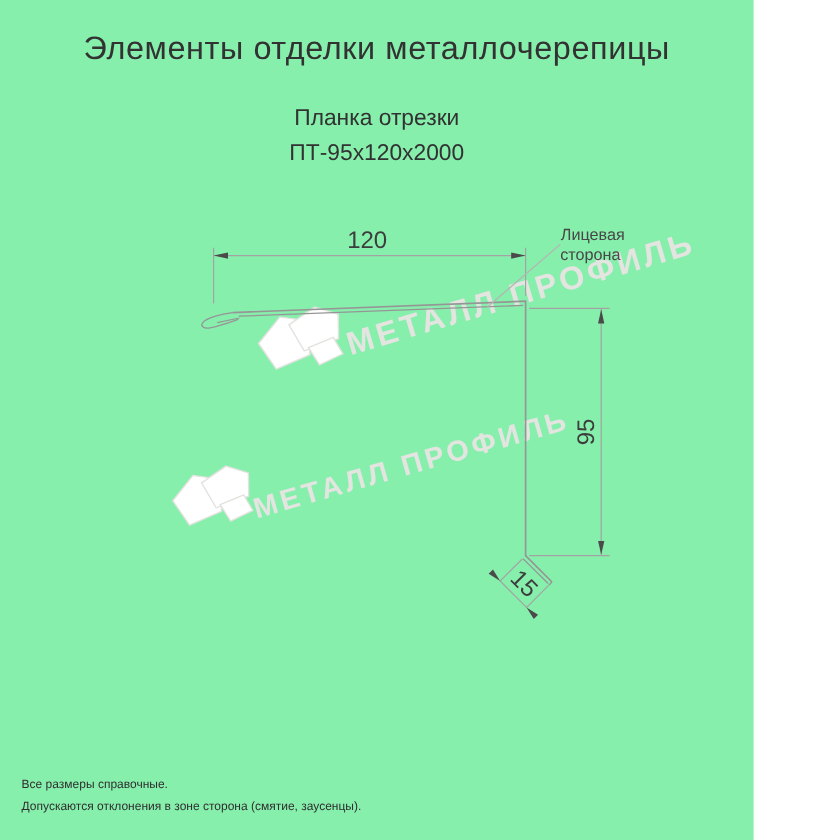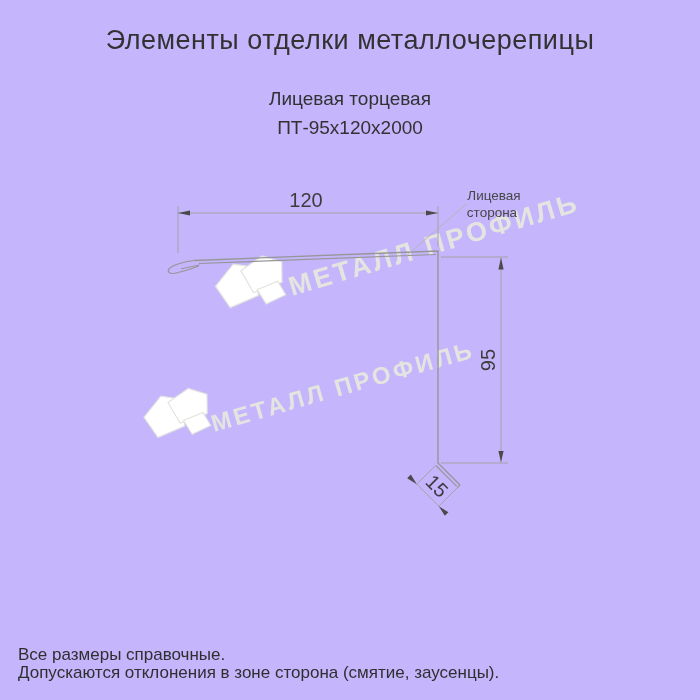--- a/index.html
+++ b/index.html
@@ -1,47 +1,47 @@
 <!DOCTYPE html>
 <html><head>
 <meta charset="utf-8">
 <style>
   html,body{margin:0;padding:0;background:#ffffff;}
   #page{
-    position:relative;width:700px;height:700px;background:#c4b5fd;overflow:hidden;
+    position:relative;width:628px;height:700px;background:#86efac;overflow:hidden;
     font-family:"Liberation Sans", sans-serif;
   }
   .title{
     position:absolute;left:0;right:0;top:25px;text-align:center;
     font-size:27px;color:#323232;letter-spacing:0.5px;
   }
   .subtitle{
     position:absolute;left:0;right:0;text-align:center;
     font-size:19px;color:#323232;
   }
   .subtitle.name{top:88px;}
   .subtitle.code{top:117px;}
   .footnotes{
     position:absolute;left:18px;top:646px;
-    font-size:17px;color:#2f2f2f;line-height:17.5px;
+    font-size:10px;color:#2f2f2f;line-height:17.5px;
   }
   svg{position:absolute;left:0;top:0;}
   .wm-text{
     font-weight:700;letter-spacing:3px;fill:#e4e4e0;
   }
   .dim-text{fill:#3d3d3d;font-size:20px;}
   .label-text{fill:#474747;font-size:13.5px;}
 </style>
 </head>
 <body>
 
 <div id="page">
 
   <div class="title">Элементы отделки металлочерепицы</div>
-  <div class="subtitle name">Лицевая торцевая</div>
+  <div class="subtitle name">Планка отрезки</div>
   <div class="subtitle code">ПТ-95х120х2000</div>
 
   <svg width="700" height="700" viewBox="0 0 700 700">
     <defs>
       <g id="mp-logo">
         <path d="M 6,22 L 28,4 L 50,12 L 46,40 L 16,46 Z" fill="#ffffff" stroke="#e2e2de" stroke-width="1.2"></path>
         <path d="M 34,12 L 58,2 L 76,12 L 72,32 L 42,36 Z" fill="#ffffff" stroke="#e2e2de" stroke-width="1.2"></path>
         <path d="M 46,34 L 68,30 L 73,45 L 52,50 Z" fill="#ffffff" stroke="#e2e2de" stroke-width="1.2"></path>
       </g>
     </defs>

